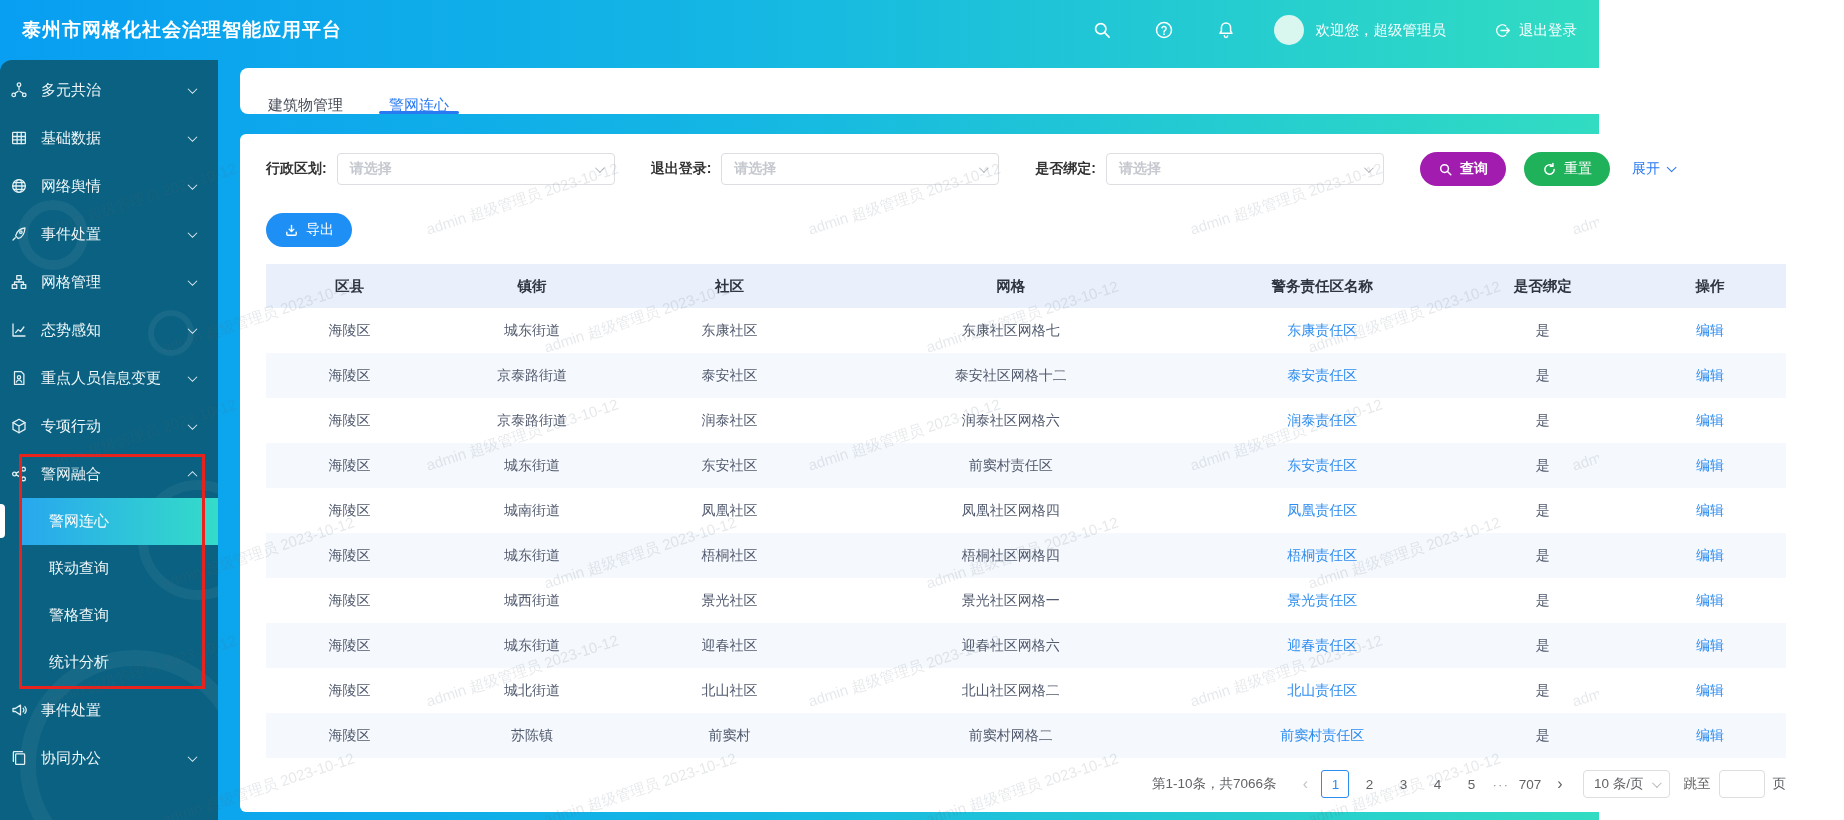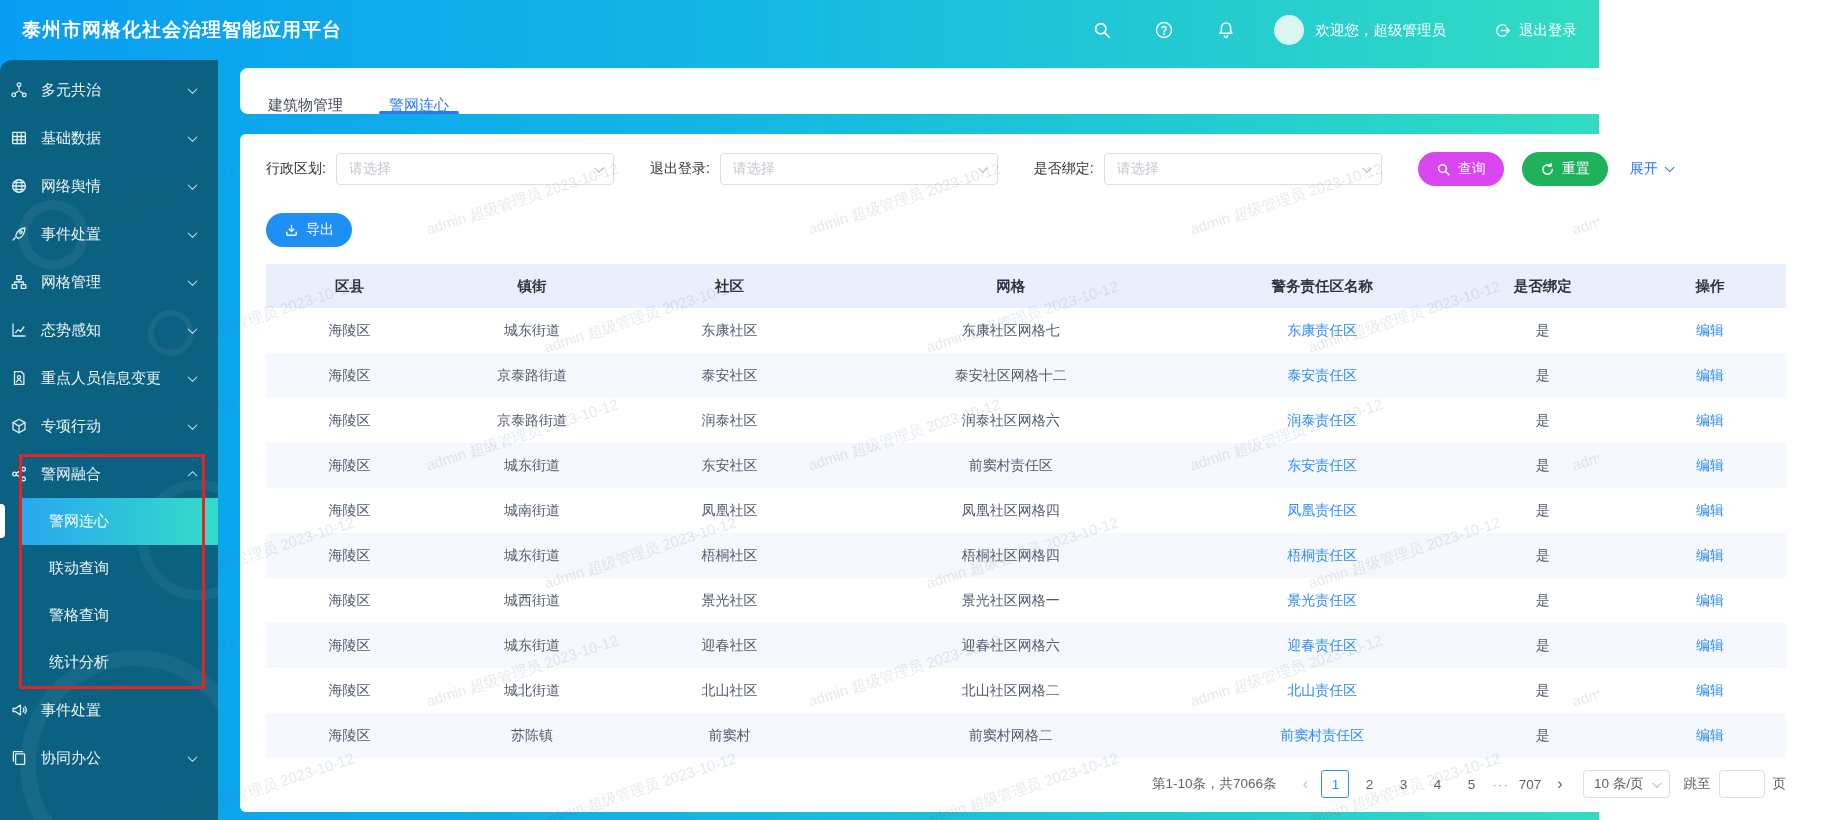--- a/index.html
+++ b/index.html
@@ -62,21 +62,21 @@
   .filter-row { display:flex; align-items:center; height:34px; }
   .filter-group { display:flex; align-items:center; margin-right:36px; }
   .filter-label { font-size:14px; color:#333; margin-right:10px; white-space:nowrap; }
   .select { width:278px; height:32px; border:1px solid #dcdee2; border-radius:4px; display:flex;
             align-items:center; padding:0 12px; color:#c5c8ce; font-size:14px; background:#fff; cursor:pointer; }
   .chev2 { width:7px; height:7px; border-right:1.5px solid #b5b8bd; border-bottom:1.5px solid #b5b8bd;
            transform:rotate(45deg) translateY(-2px); margin-left:auto; flex:none; }
   .btn { height:34px; border-radius:17px; display:inline-flex; align-items:center; padding:0 18px;
          color:#fff; font-size:14px; border:none; cursor:pointer; }
   .btn svg { width:15px; height:15px; margin-right:7px; }
-  .btn-search { background:#d946ef; margin-right:18px; }
+  .btn-search { background:#a21caf; margin-right:18px;font-weight:bold; }
   .btn-reset  { background:#1fb25a; margin-right:22px; }
   .expand-link { color:#2979f2; font-size:14px; display:flex; align-items:center; cursor:pointer; }
   .expand-link .chev2 { border-color:#2979f2; margin-left:6px; transform:rotate(45deg) translateY(-3px); }
   .btn-export { background:#1e8ff5; margin-top:27px; }
 
   table { width:100%; border-collapse:collapse; margin-top:17px; table-layout:fixed; }
   thead th { height:44px; background:#e9f0fb; font-size:14.5px; color:#2e3440; font-weight:bold; text-align:center; }
   tbody td { height:45px; font-size:14px; color:#515a6e; text-align:center; overflow:hidden; white-space:nowrap; }
   tbody tr:nth-child(even) { background:#f5f8fd; }
   .tlink { color:#2d8cf0; cursor:pointer; }
@@ -313,21 +313,21 @@
         <div class="tab">
           <span>建筑物管理</span>
         </div>
         <div class="tab active">
           <span>警网连心</span>
         </div>
       </div>
 
     <div class="content-card">
       <div class="filter-row">
-        <span id="filter-groups" style="display:flex;align-items:center;">
+        <span id="filter-groups" style="display:flex;align-items:center;font-weight:bold;">
             <span class="filter-group">
               <span class="filter-label">行政区划:</span>
               <span class="select">
                 <span>请选择</span>
                 <span class="chev2"></span>
               </span>
             </span>
             <span class="filter-group">
               <span class="filter-label">退出登录:</span>
               <span class="select">

